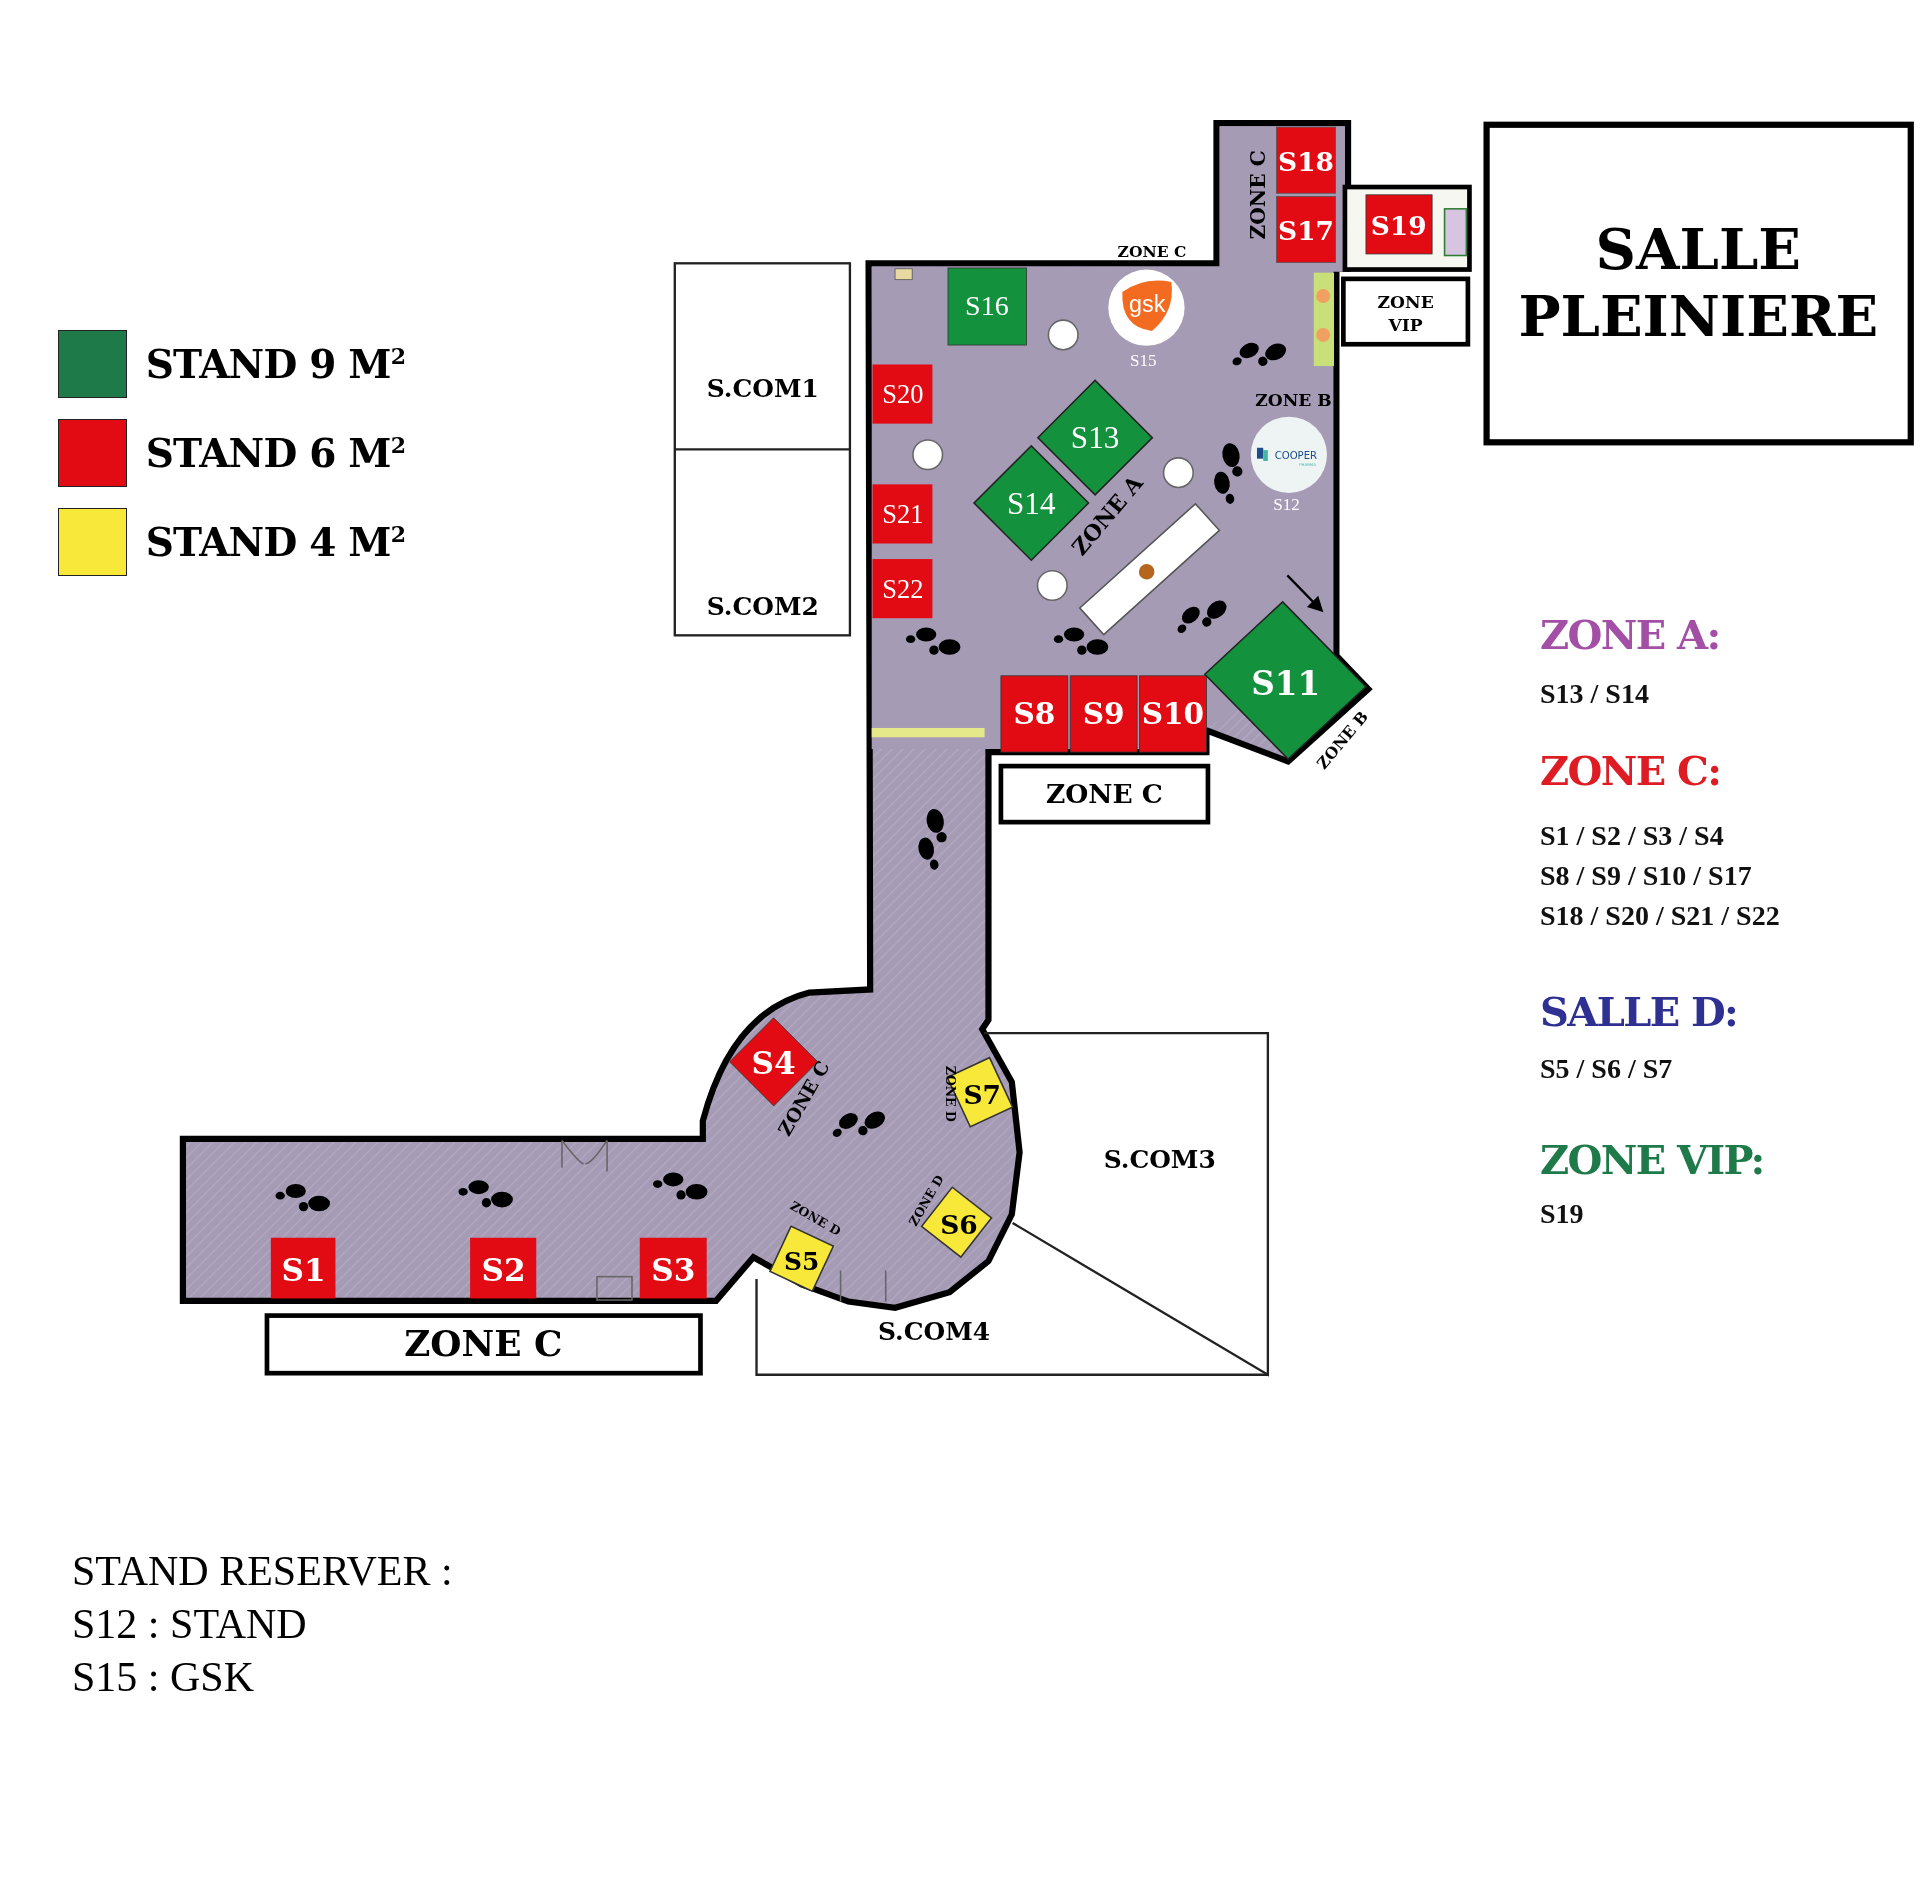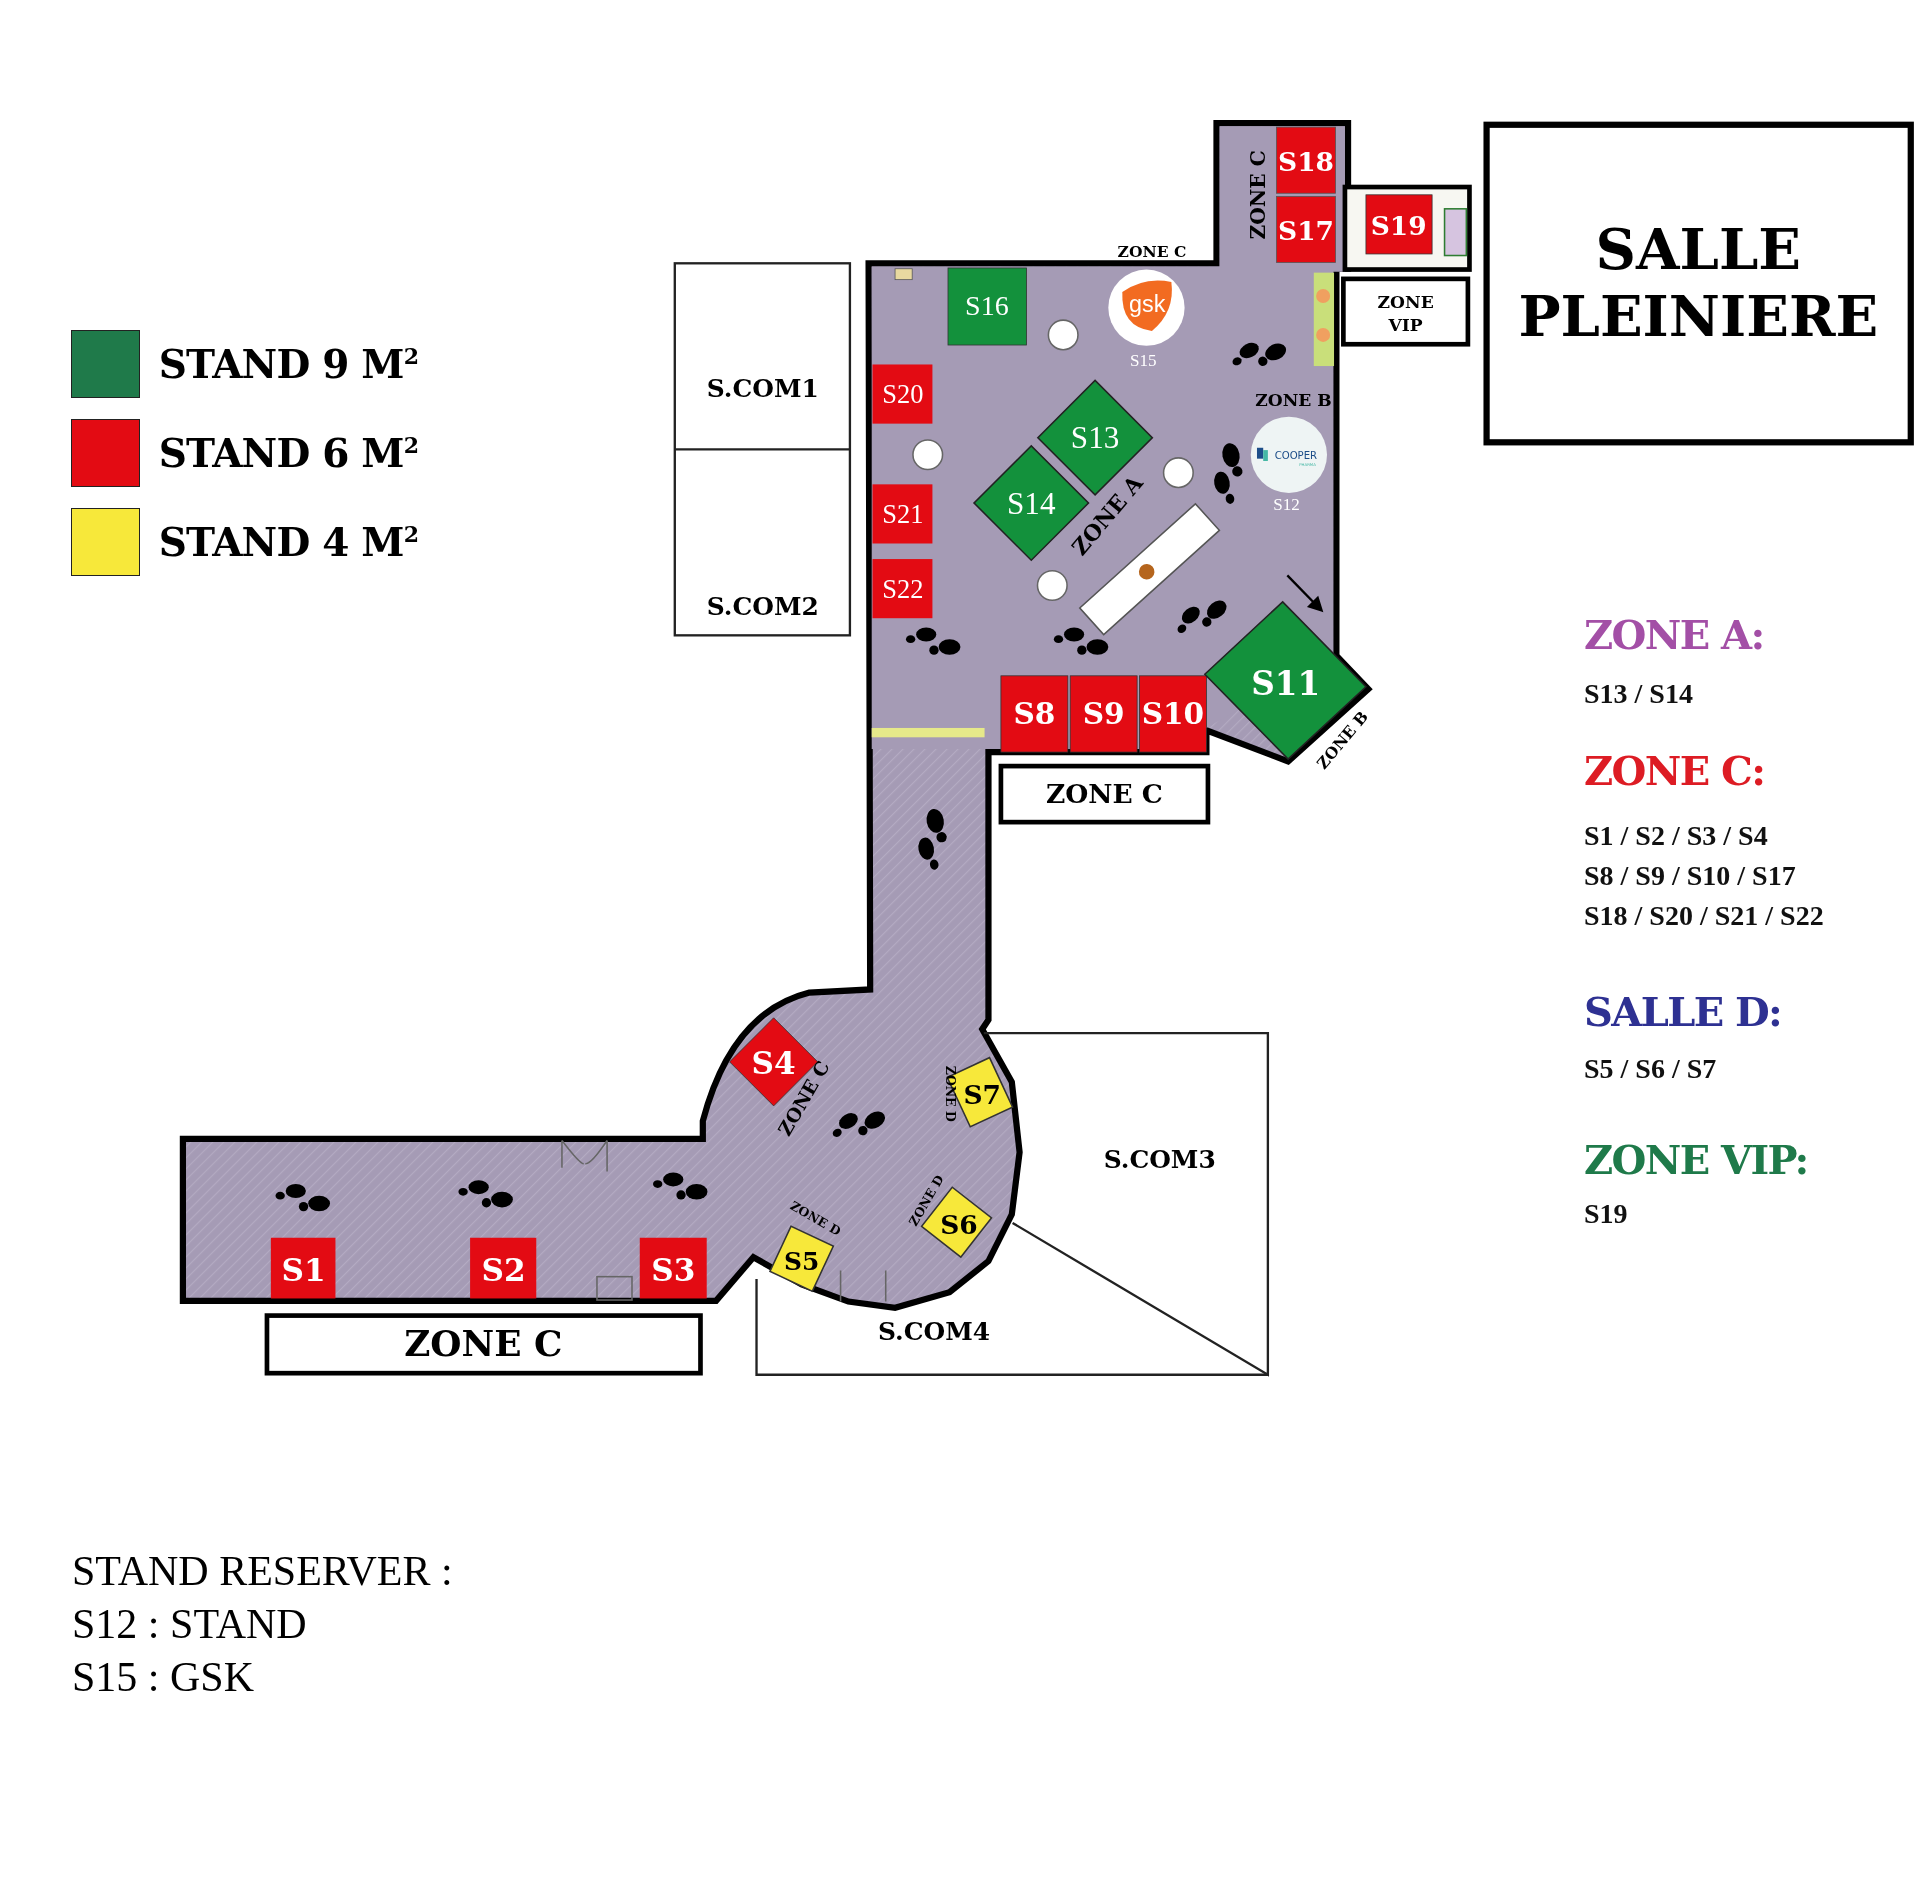--- a/index.html
+++ b/index.html
@@ -1,27 +1,27 @@
 <!DOCTYPE html>
 <html style="font-size:12.5px"><head>
 <meta charset="utf-8">
 <style>
   html, body { margin: 0; padding: 0; background: #ffffff; }
   body { width: 1931px; height: 1898px; position: relative; overflow: hidden;
          font-family: "DejaVu Serif", "Liberation Serif", serif; }
   #plan { position: absolute; left: 0; top: 0; }
   .serif-bold { font-family: "DejaVu Serif", "Liberation Serif", serif; font-weight: bold; }
   .serif { font-family: "Liberation Serif", "DejaVu Serif", serif; }
-  .legend { position: absolute; left: 71px; top: 330px; }
+  .legend { position: absolute; left: 58px; top: 330px; }
   .legend-row { display: flex; align-items: center; height: 68px; margin-bottom: 21px; }
   .legend-swatch { width: 69px; height: 68px; border: 1.6px solid #222; box-sizing: border-box; }
   .legend-label { margin-left: 18.7px; font-size: 39px; font-weight: bold; letter-spacing: -0.8px;
                   font-family: "DejaVu Serif", serif; color: #000; }
   .legend-label sup { font-size: 22px; }
-  .zones { position: absolute; left: 1584px; top: 611px; }
+  .zones { position: absolute; left: 1540px; top: 611px; }
   .zone-block { margin-bottom: 0; }
   .zone-heading { font-family: "DejaVu Serif", serif; font-weight: bold; font-size: 40px; letter-spacing: -1.6px; line-height: 47px; }
   .zone-stands { font-family: "Liberation Serif", serif; font-weight: bold; font-size: 28px; line-height: 40px; color: #111; }
   .reserved { position: absolute; left: 72px; top: 1545px; font-family: "Liberation Serif", serif; font-size: 42px; line-height: 53px; color: #000; }
   .salle-text { font-family: "DejaVu Serif", serif; font-weight: bold; }
 </style>
 </head>
 <body>
 
 <svg id="plan" width="1931" height="1898" viewBox="0 0 2481 2438" xmlns="http://www.w3.org/2000/svg">

